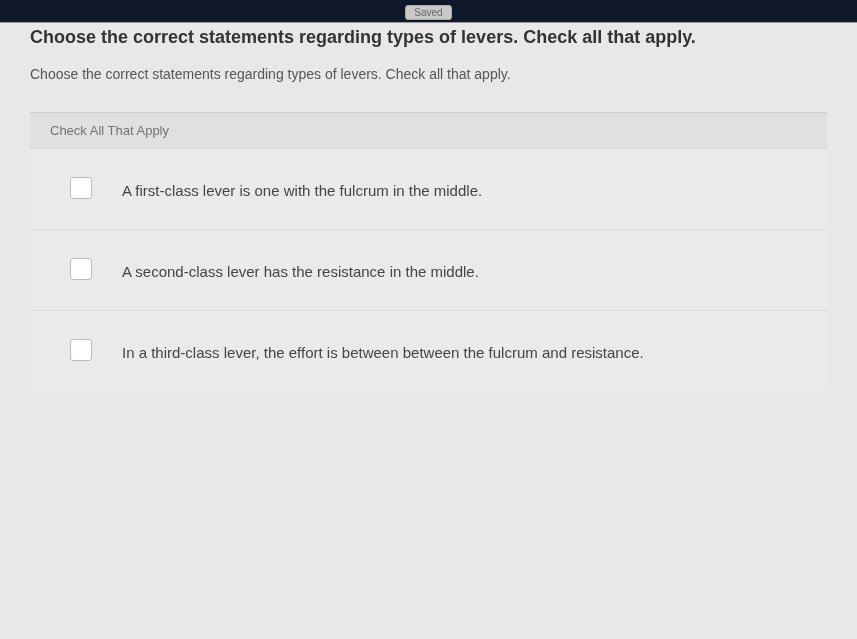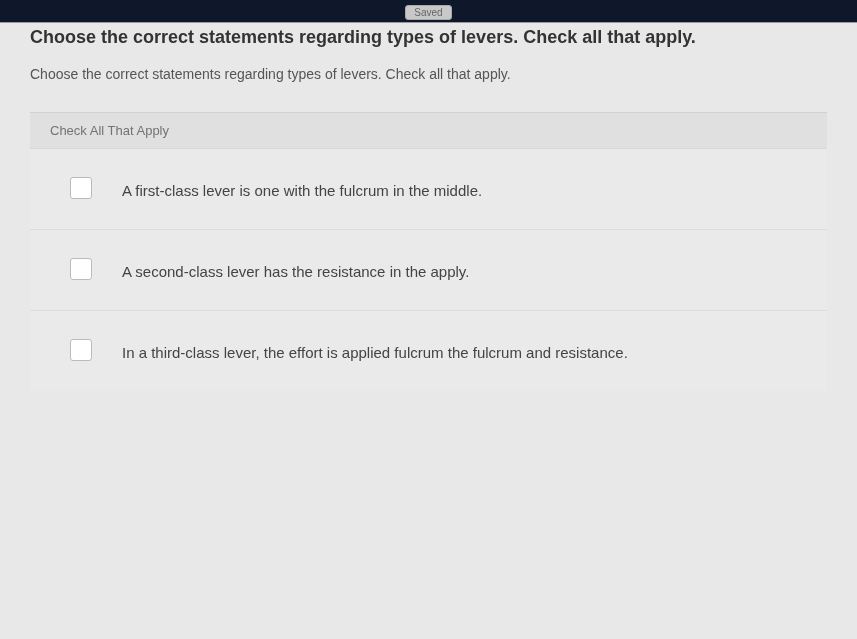--- a/index.html
+++ b/index.html
@@ -100,24 +100,24 @@
 
   <div class="options-container">
 
     <div class="option-row">
       <div class="checkbox"></div>
       <div class="option-text">A first-class lever is one with the fulcrum in the middle.</div>
     </div>
 
     <div class="option-row">
       <div class="checkbox"></div>
-      <div class="option-text">A second-class lever has the resistance in the apply.</div>
+      <div class="option-text">A second-class lever has the resistance in the middle.</div>
     </div>
 
 
     <div class="option-row">
       <div class="checkbox"></div>
-      <div class="option-text">In a third-class lever, the effort is applied fulcrum the fulcrum and resistance.</div>
+      <div class="option-text">In a third-class lever, the effort is between between the fulcrum and resistance.</div>
     </div>
 
 
   </div>
 </div>
 
 </body></html>

